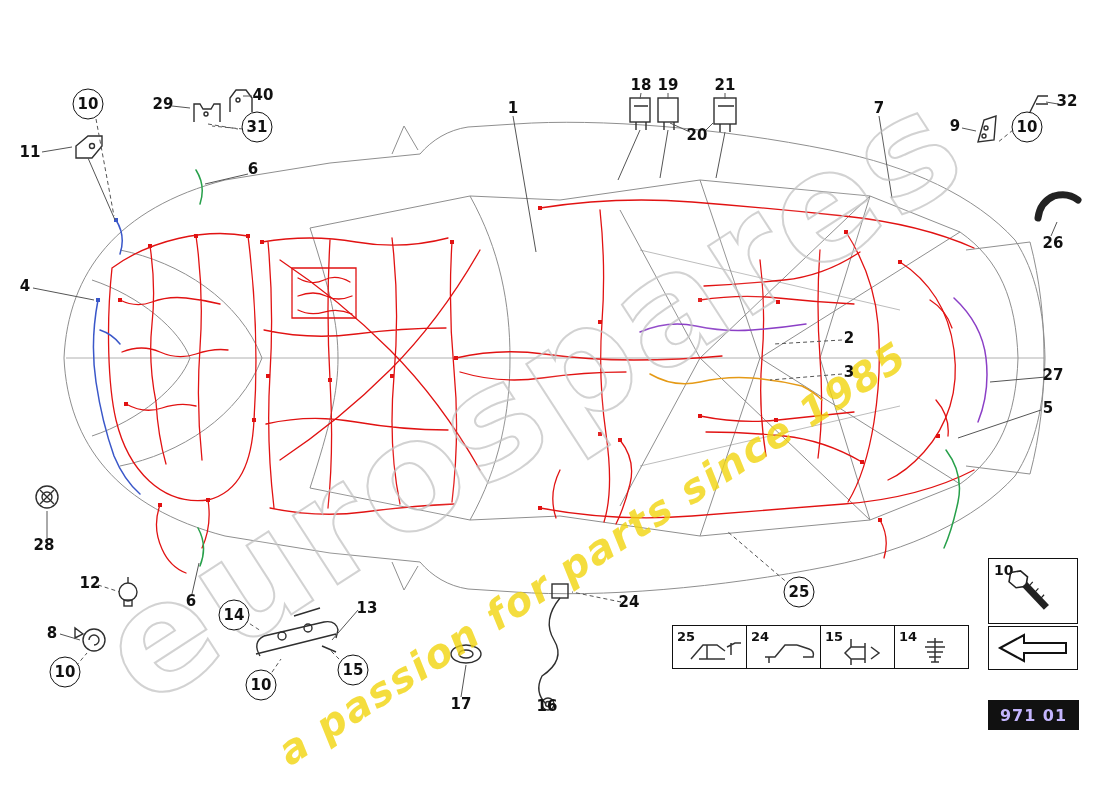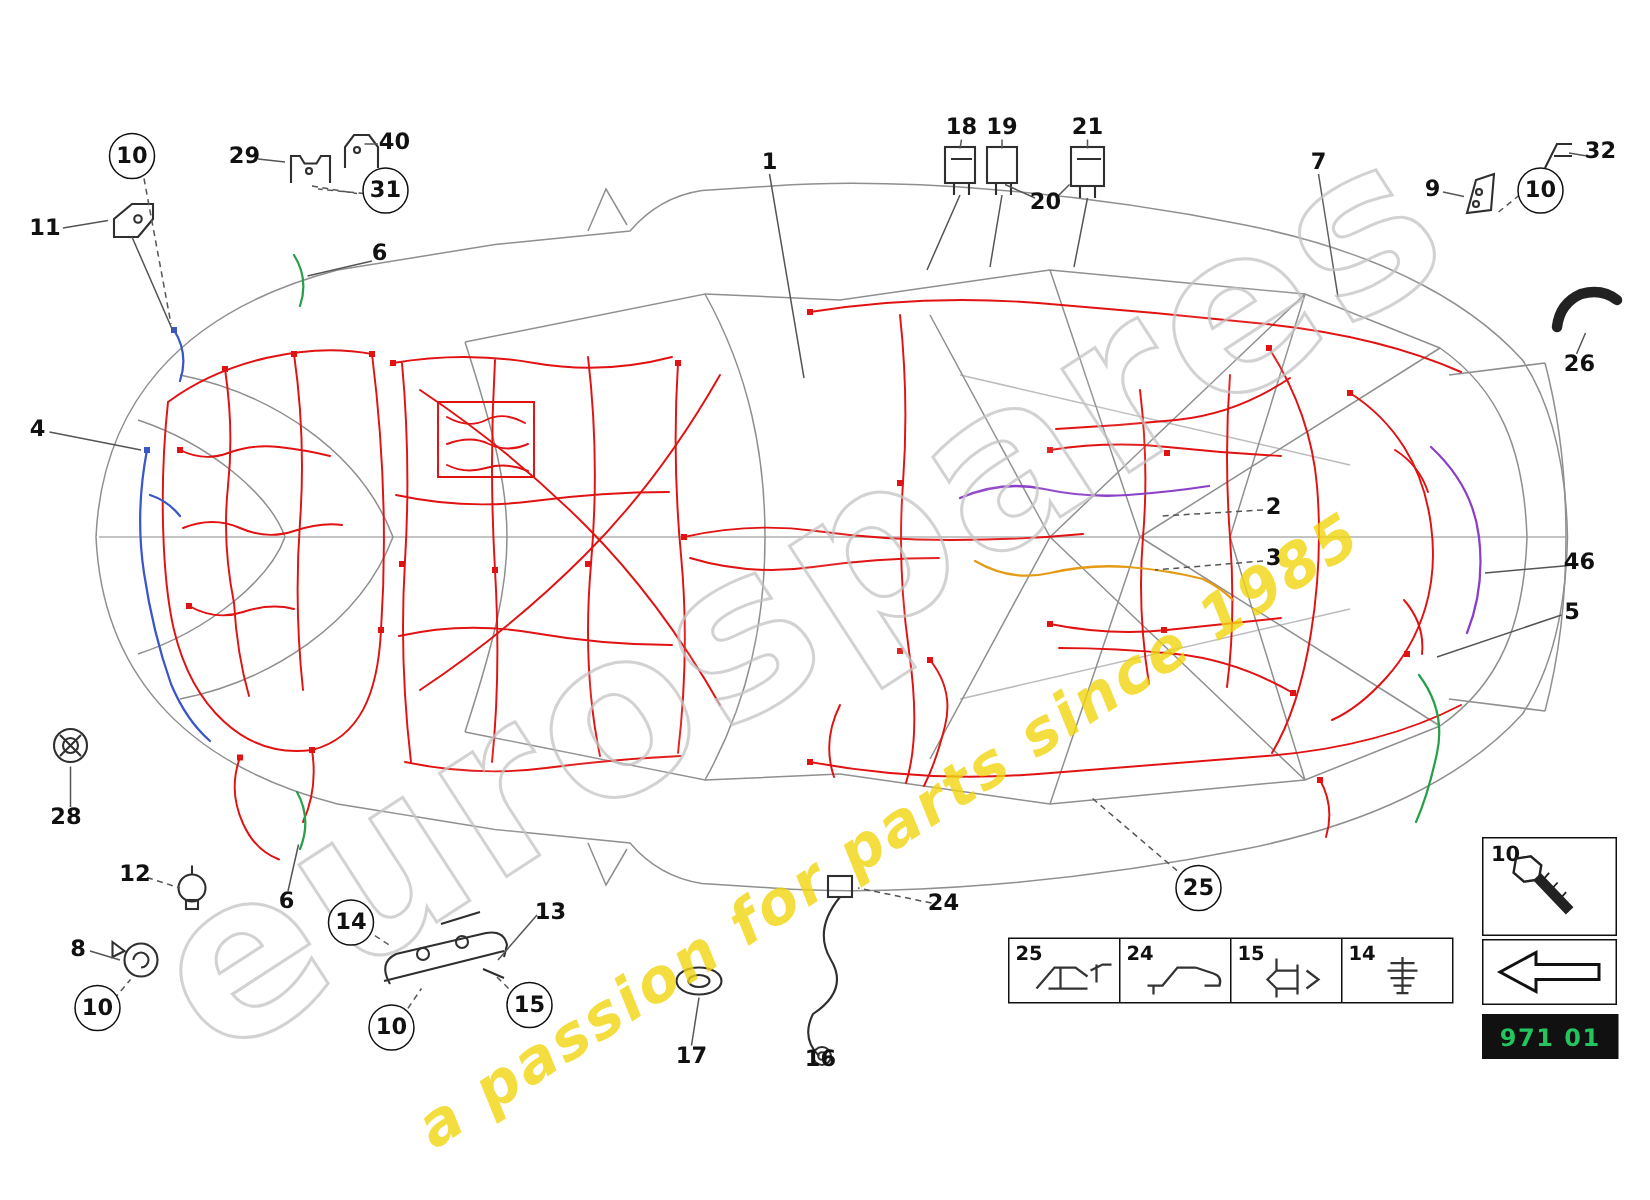--- a/index.html
+++ b/index.html
@@ -28,21 +28,21 @@
   .hw-box{
     position:absolute;left:988px;top:558px;width:88px;height:64px;
     border:1.6px solid #111;background:#fff;
   }
   .hw-box .num{position:absolute;left:5px;top:3px;font-size:14px;font-weight:bold;color:#111;}
   .arrow-box{
     position:absolute;left:988px;top:626px;width:88px;height:42px;
     border:1.6px solid #111;background:#fff;display:flex;align-items:center;justify-content:center;cursor:pointer;
   }
   .pn-box{
-    position:absolute;left:988px;top:676px;width:91px;height:30px;background:#111;color:#22c55e;
+    position:absolute;left:988px;top:700px;width:91px;height:30px;background:#111;color:#c4b5fd;
     display:flex;align-items:center;justify-content:center;font-weight:bold;font-size:16px;letter-spacing:1px;
   }
 </style>
 </head>
 <body>
 
 <div class="canvas">
 
   <svg class="diagram-svg" width="1100" height="800" viewBox="0 0 1100 800">
 
@@ -149,21 +149,21 @@
     <div class="callout" style="left:697px;top:135px;">20</div>
     <div class="callout" style="left:725px;top:85px;">21</div>
     <div class="callout" style="left:879px;top:108px;">7</div>
     <div class="callout" style="left:955px;top:126px;">9</div>
     <div class="callout circled" style="left:1027px;top:127px;">10</div>
     <div class="callout" style="left:1067px;top:101px;">32</div>
     <div class="callout" style="left:1053px;top:243px;">26</div>
     <div class="callout" style="left:25px;top:286px;">4</div>
     <div class="callout" style="left:849px;top:338px;">2</div>
     <div class="callout" style="left:849px;top:372px;">3</div>
-    <div class="callout" style="left:1053px;top:375px;">46</div>
+    <div class="callout" style="left:1053px;top:375px;">27</div>
     <div class="callout" style="left:1048px;top:408px;">5</div>
     <div class="callout" style="left:44px;top:545px;">28</div>
     <div class="callout" style="left:90px;top:583px;">12</div>
     <div class="callout" style="left:52px;top:633px;">8</div>
     <div class="callout circled" style="left:65px;top:672px;">10</div>
     <div class="callout" style="left:191px;top:601px;">6</div>
     <div class="callout circled" style="left:234px;top:615px;">14</div>
     <div class="callout circled" style="left:261px;top:685px;">10</div>
     <div class="callout circled" style="left:353px;top:670px;">15</div>
     <div class="callout" style="left:367px;top:608px;">13</div>

